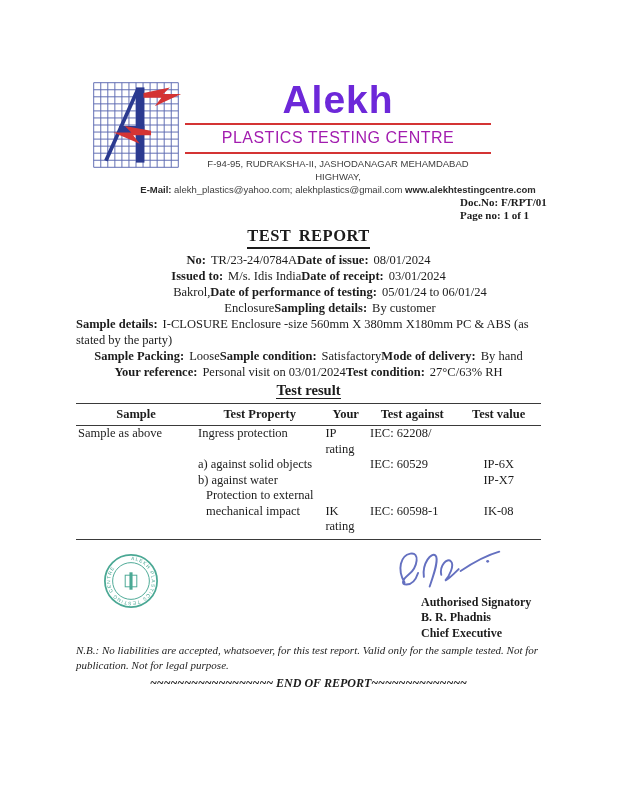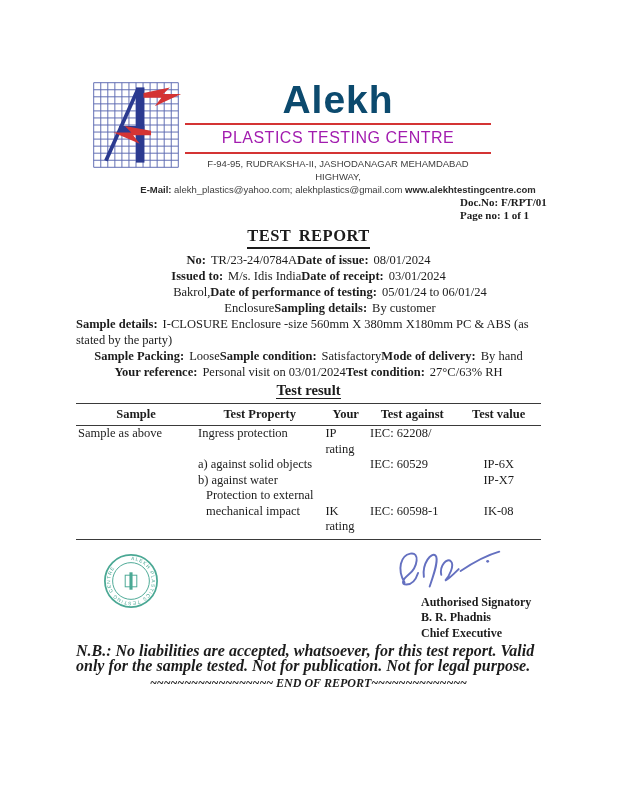--- a/index.html
+++ b/index.html
@@ -6,21 +6,21 @@
   .page {
     position:relative; width:617px; height:798px; background:#fff;
     font-family:"Liberation Serif", serif; color:#1c1c1c; overflow:hidden;
   }
   
   .header { position:relative; height:200px; }
   .logo { position:absolute; left:88px; top:78px; width:96px; height:94px; }
   .header-center { position:absolute; left:185px; top:80px; width:306px; text-align:center; }
   .brand {
     font-family:"Liberation Sans", sans-serif; font-weight:bold;
-    font-size:39px; line-height:40px; color:#0c4a6e; letter-spacing:1px;
+    font-size:39px; line-height:40px; color:#6d28d9; letter-spacing:1px;
   }
   .rule { height:2px; background:#d43434; margin:3px 0 2px; }
   .subtitle {
     font-family:"Liberation Sans", sans-serif; font-weight:normal;
     font-size:16px; line-height:22px; color:#a21caf; letter-spacing:0.5px;
   }
   .addr {
     font-family:"Liberation Sans", sans-serif; font-size:9.5px; line-height:13px;
     color:#3c3c3c; margin-top:3px;
   }
@@ -58,21 +58,21 @@
   td.c1.ind { padding-left:10px; }
   td.c3 { padding-left:10px; }
   td.c4 { text-align:center; }
   tr.last td { padding-bottom:4px; }
   
   .sig-area { position:relative; height:99px; margin-top:4px; }
   .stamp { position:absolute; left:26px; top:8px; width:58px; height:58px; }
   .signature { position:absolute; left:312px; top:-2px; width:122px; height:58px; }
   .sig-text { position:absolute; left:345px; top:51px; font-weight:bold; font-size:12px; line-height:15.5px; }
   
-  .nb { font-style:italic; font-weight:bold; font-size:16px; line-height:15px; }
+  .nb { font-style:italic; font-weight:normal; font-size:11px; line-height:15px; }
   .endline { text-align:center; font-weight:bold; font-style:italic; font-size:12px; margin-top:2px; }
 </style>
 </head>
 <body>
 
 <div class="page">
 
   <div class="header">
     <svg class="logo" viewBox="0 0 100 100" aria-hidden="true">
       <path d="M5 5V95M12.5 5V95M20 5V95M27.5 5V95M35 5V95M42.5 5V95M50 5V95M57.5 5V95M65 5V95M72.5 5V95M80 5V95M87.5 5V95M95 5V95" stroke="#5a68b0" stroke-width="1" fill="none"></path>

